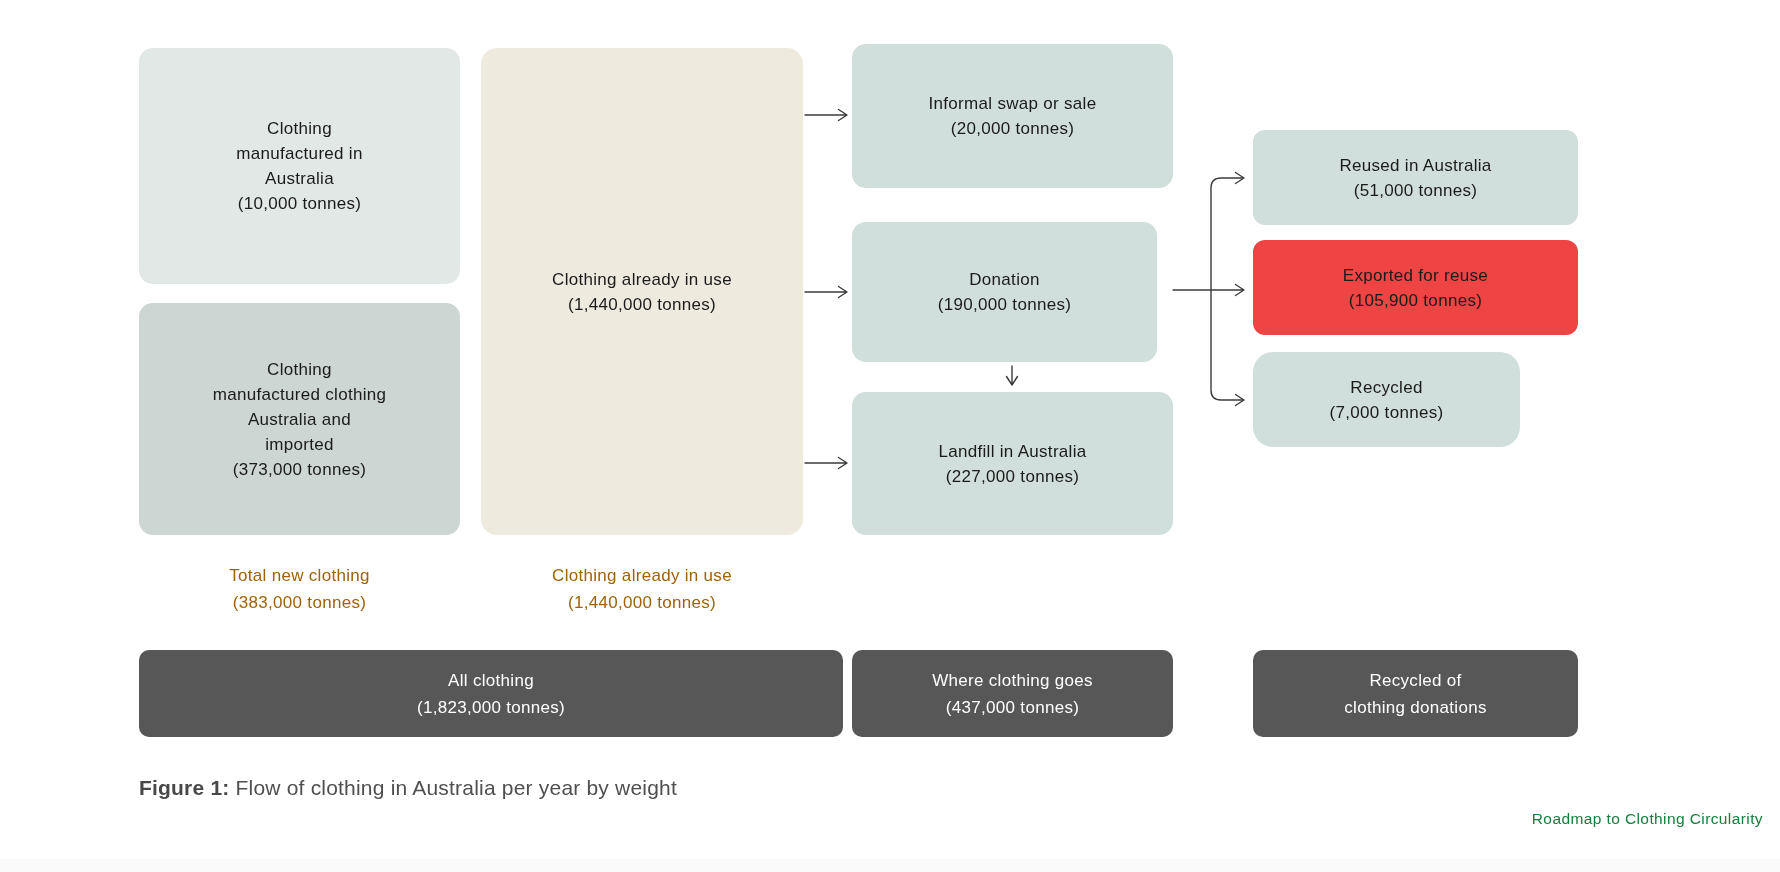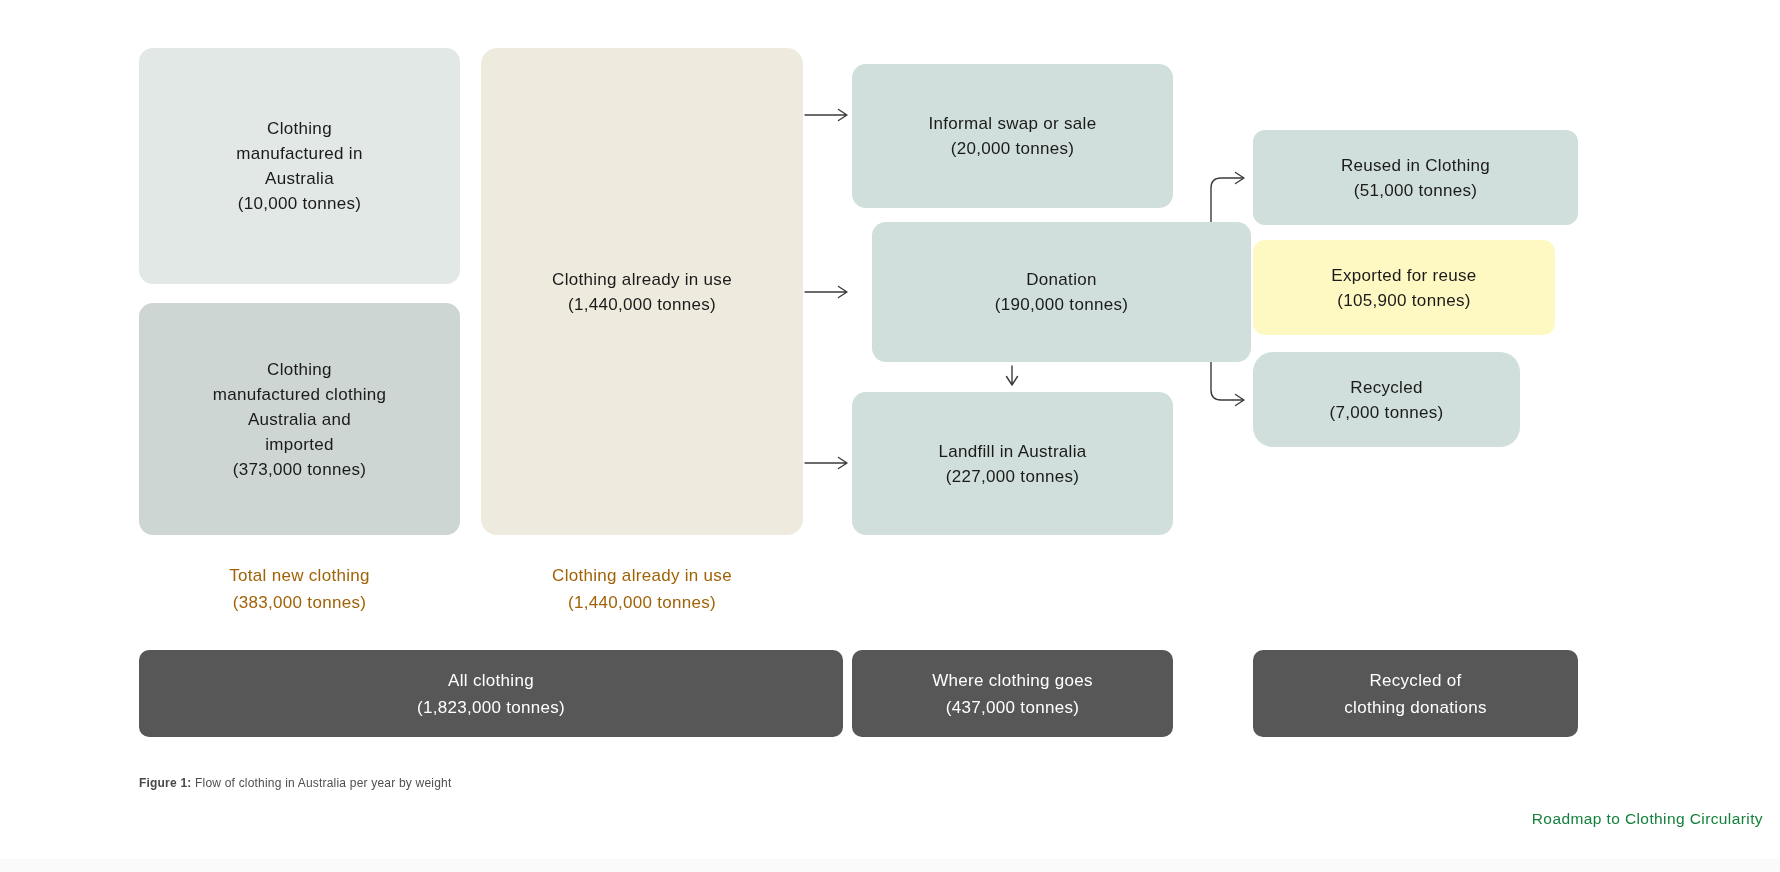--- a/index.html
+++ b/index.html
@@ -19,25 +19,25 @@
     border-radius: 14px;
     text-align: center;
     color: #1b1b1b;
     font-size: 17px;
     line-height: 25px;
     letter-spacing: 0.3px;
   }
   .n-made-in   { left: 139px; top: 48px;  width: 321px; height: 236px; background: #e2e8e6; }
   .n-made-out  { left: 139px; top: 303px; width: 321px; height: 232px; background: #cdd6d3; }
   .n-inuse     { left: 481px; top: 48px;  width: 322px; height: 487px; background: #eeeade; border-radius: 16px; }
-  .n-informal  { left: 852px; top: 64px;  width: 321px; height: 144px; background: #d0dfdb; }
-  .n-donation  { left: 872px; top: 222px; width: 379px; height: 140px; background: #d0dfdb; }
+  .n-informal  { left: 852px; top: 44px;  width: 321px; height: 144px; background: #d0dfdb; }
+  .n-donation  { left: 852px; top: 222px; width: 305px; height: 140px; background: #d0dfdb; }
   .n-landfill  { left: 852px; top: 392px; width: 321px; height: 143px; background: #d0dfdb; }
   .n-reused    { left: 1253px; top: 130px; width: 325px; height: 95px; background: #d0dfdb; border-radius: 12px; }
-  .n-exported  { left: 1253px; top: 240px; width: 302px; height: 95px; background: #fef9c3; border-radius: 12px; }
+  .n-exported  { left: 1253px; top: 240px; width: 325px; height: 95px; background: #ef4444; border-radius: 12px; }
   .n-recycled  { left: 1253px; top: 352px; width: 267px; height: 95px; background: #d0dfdb; border-radius: 20px; }
 
   .total-label {
     position: absolute;
     top: 562px;
     text-align: center;
     color: #a16207;
     font-size: 17px;
     line-height: 27px;
     letter-spacing: 0.3px;
@@ -61,21 +61,21 @@
     letter-spacing: 0.3px;
   }
   .s-all       { left: 139px;  width: 704px; }
   .s-where     { left: 852px;  width: 321px; }
   .s-breakdown { left: 1253px; width: 325px; }
 
   .caption {
     position: absolute;
     left: 139px;
     top: 776px;
-    font-size: 12px;
+    font-size: 21px;
     color: #4f4f4f;
     letter-spacing: 0.2px;
   }
   .caption .cap-label { font-weight: bold; color: #484848; }
 
   .page-footer {
     position: absolute;
     right: 17px;
     top: 810px;
     font-size: 15.5px;
@@ -159,21 +159,21 @@
 
   <div class="node n-landfill">
     <div>
       <div>Landfill in Australia</div>
       <div>(227,000 tonnes)</div>
     </div>
   </div>
 
   <div class="node n-reused">
     <div>
-      <div>Reused in Clothing</div>
+      <div>Reused in Australia</div>
       <div>(51,000 tonnes)</div>
     </div>
   </div>
 
   <div class="node n-exported">
     <div>
       <div>Exported for reuse</div>
       <div>(105,900 tonnes)</div>
     </div>
   </div>

